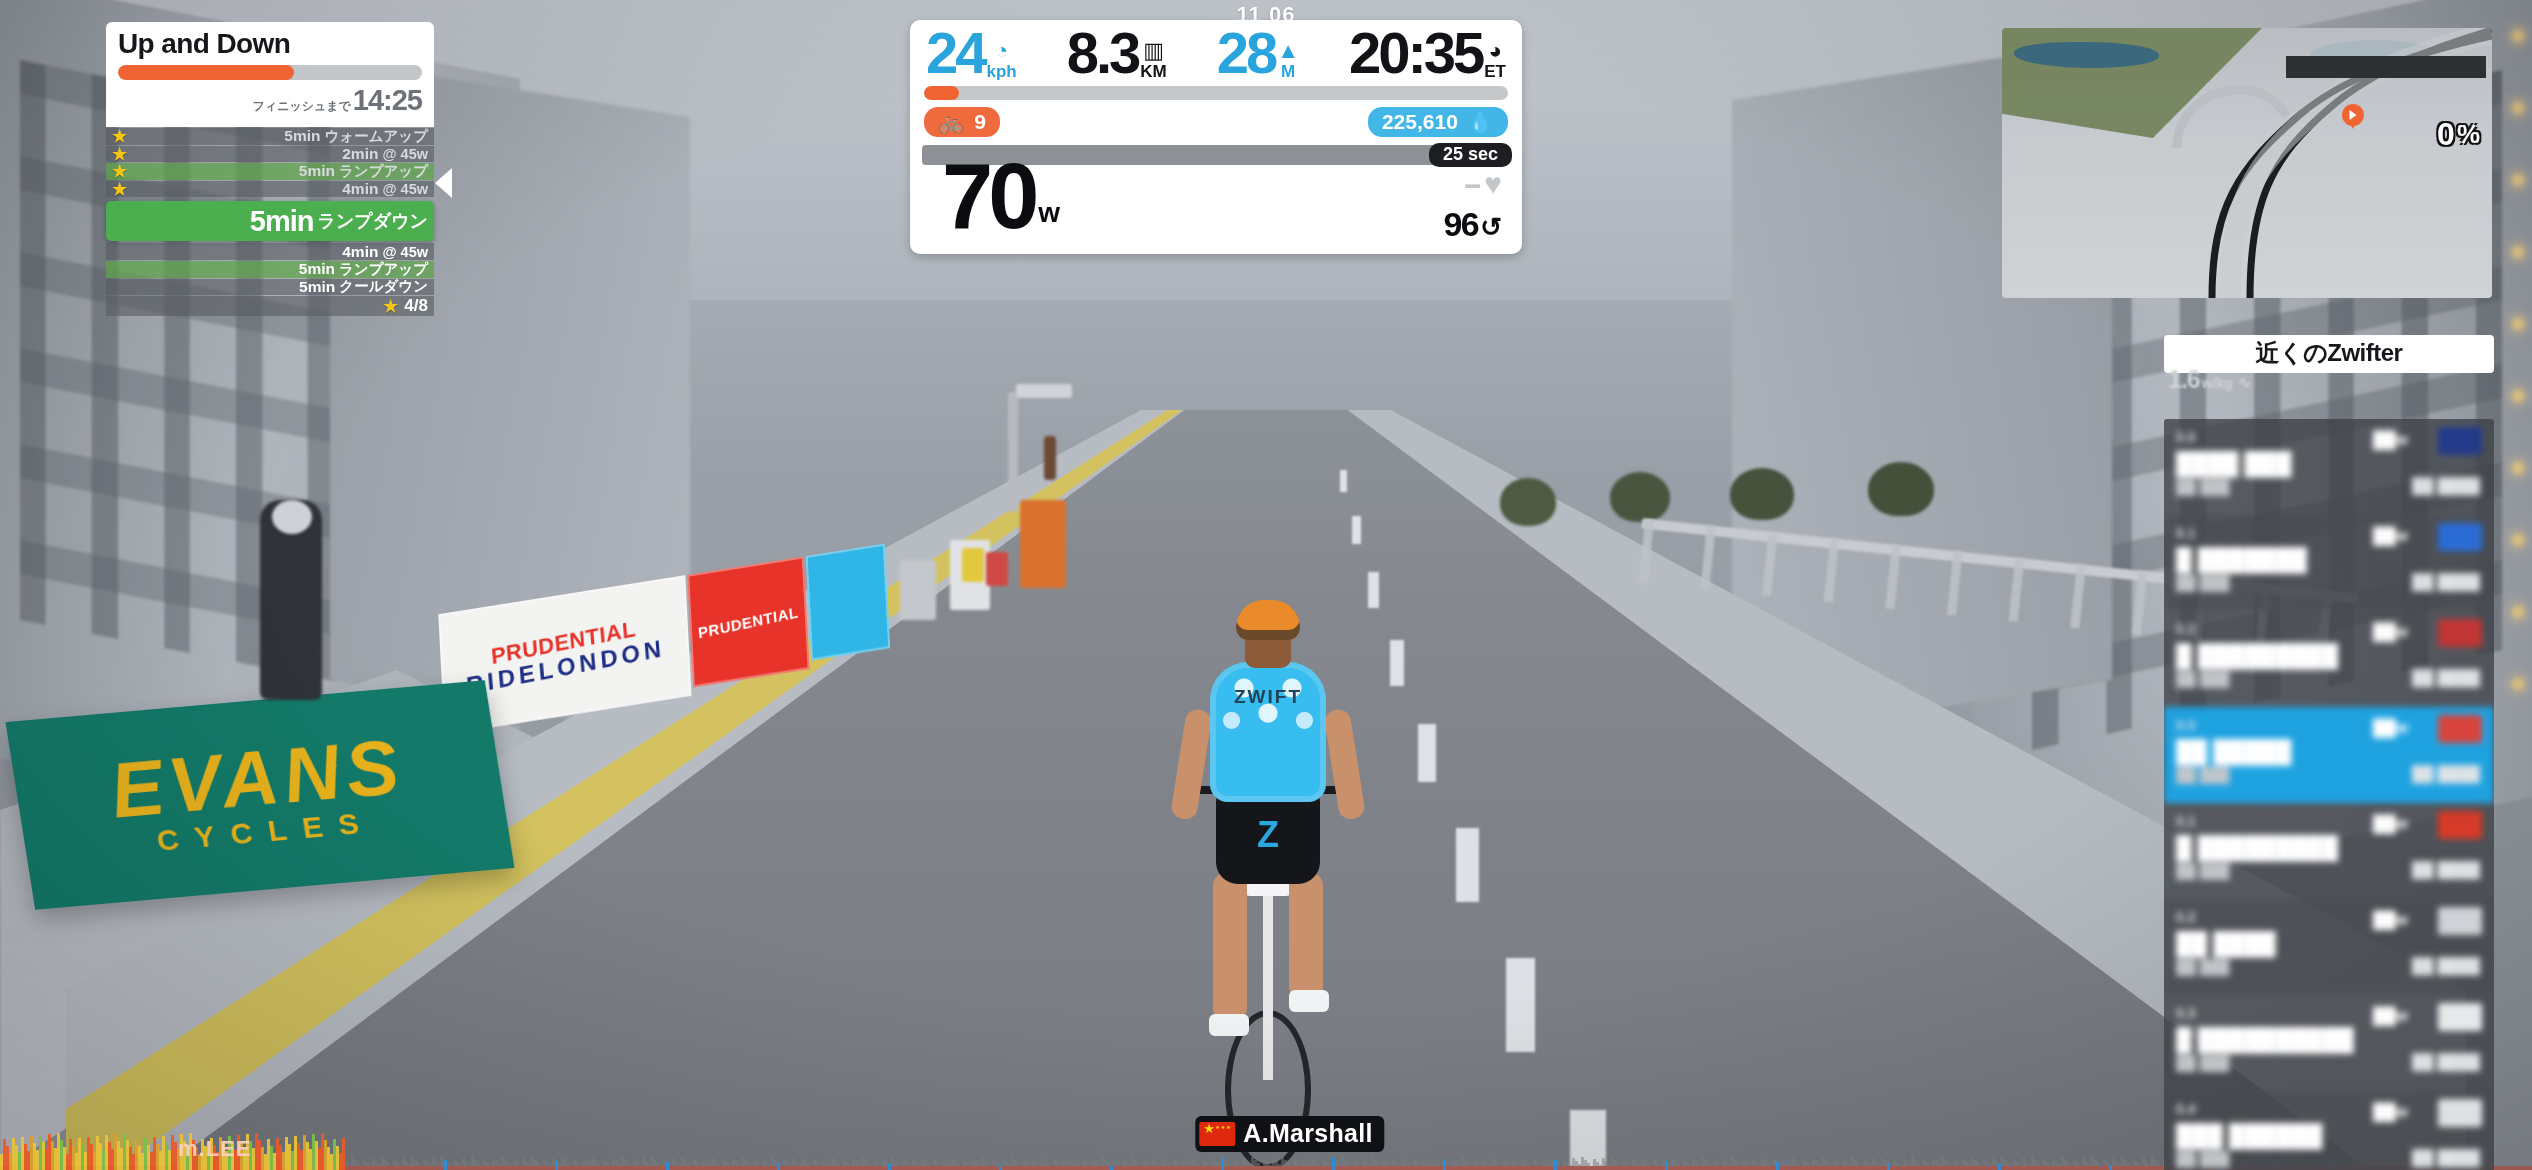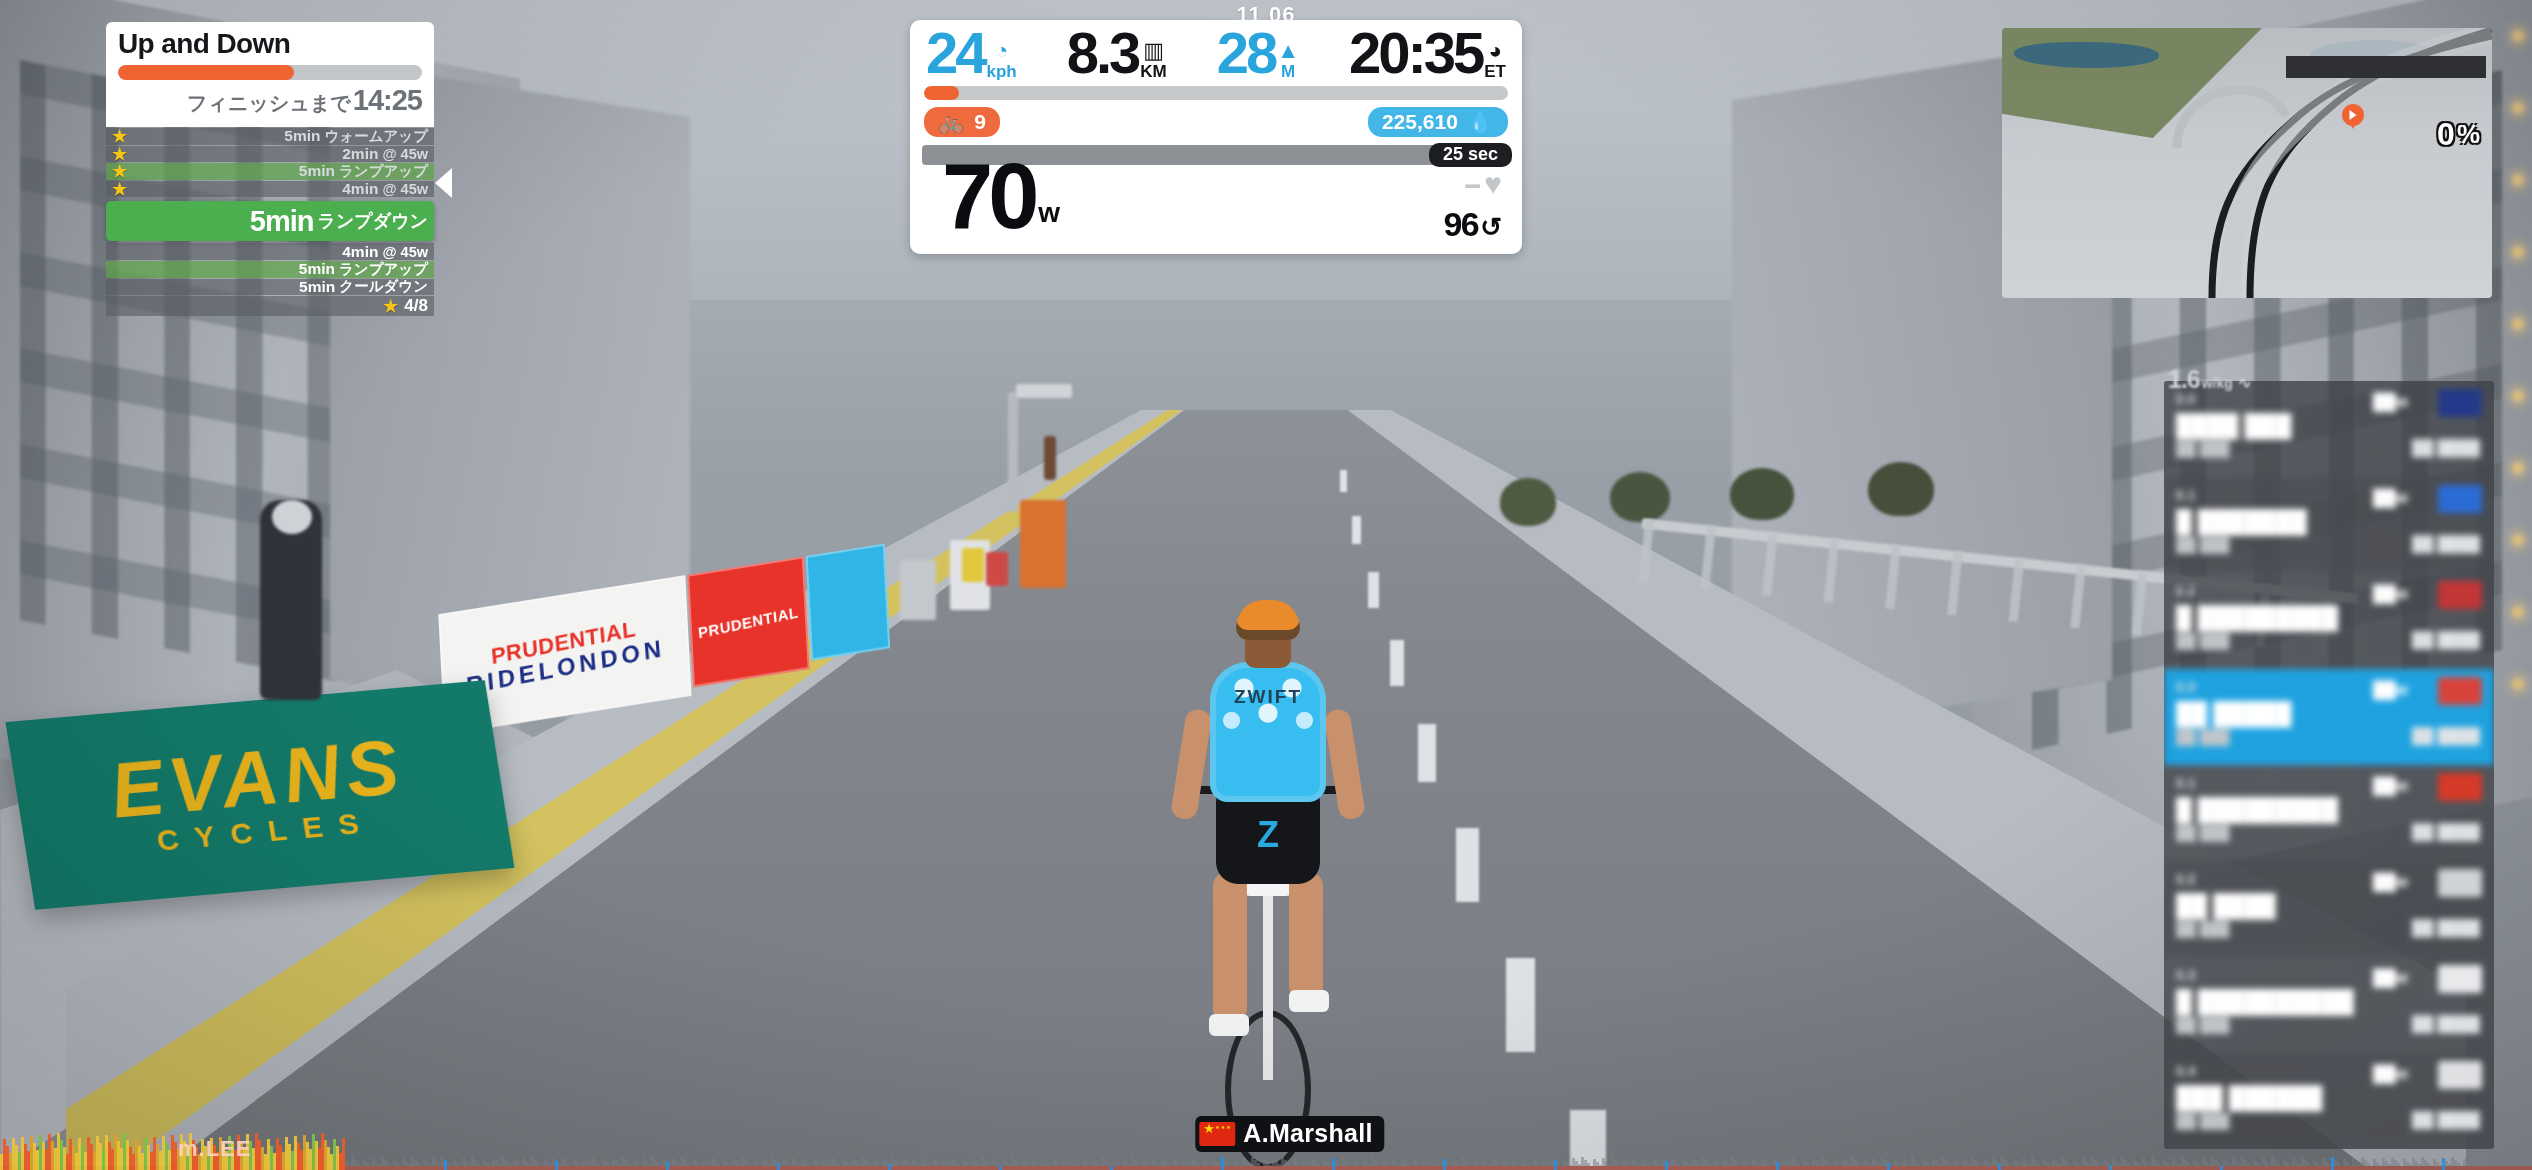--- a/index.html
+++ b/index.html
@@ -167,21 +167,21 @@
   .pg-base { position:absolute; left:0; bottom:0; width:100%; height:4px; background:#e53a1f; }
 
   
   .wpanel { position:absolute; left:106px; top:22px; width:328px; z-index:10; }
   .wp-head { background:#fff; border-radius:6px 6px 0 0; padding:8px 12px 10px 12px; }
   .wp-title { font-size:28px; font-weight:bold; color:#15171a; letter-spacing:-.6px; line-height:1; }
   .wp-prog { margin-top:7px; height:15px; border-radius:8px; background:#c3c6c9; overflow:hidden; }
   .wp-prog > i { display:block; height:100%; background:#ef6432; border-radius:8px; }
   .wp-remain { margin-top:4px; text-align:right; color:#6d7278; font-weight:bold;
                display:flex; justify-content:flex-end; align-items:baseline; gap:2px; }
-  .wp-remain .lbl { font-size:20px;font-family:Liberation Serif, serif; }
+  .wp-remain .lbl { font-size:12px;font-family:Liberation Serif, serif; }
   .wp-remain .val { font-size:29px; letter-spacing:-1px; }
 
   .wp-row { position:relative; height:16.6px; display:flex; align-items:center;
             justify-content:flex-end; padding:0 6px; margin-top:1px;
             color:#d7dadd; font-weight:bold; font-size:14.5px; white-space:nowrap; }
   .wp-row .star { position:absolute; left:6px; top:50%; transform:translateY(-50%);
                   color:#f5c518; font-size:17px; text-shadow:0 1px 0 rgba(0,0,0,.35); }
   .wp-row .dur { font-size:15.5px; margin-right:4px; }
   .wp-row.grey  { background:rgba(88,92,98,.62); }
   .wp-row.green { background:rgba(93,163,72,.72); }
@@ -1412,20 +1412,21 @@
         <div class="tail"></div>
     </div>
     <div class="grad-track"></div>
     <div class="grad-box">
       <span class="grad-val">0</span>
       <span class="grad-pct">%</span>
     </div>
   </div>
 
   <div class="nearby">
+    <div class="nb-title">近くのZwifter</div>
     <div class="nb-wkg">
       <span class="v">1.6</span>
       <span class="u">w/kg</span>
       <span class="spark">∿</span>
     </div>
     <div class="nb-list" id="nb-list">
         <div class="nb-row">
           <div class="nb-dist">0.0</div>
           <div class="nb-name">████ ███</div>
           <div class="nb-sub">██ ███</div>

